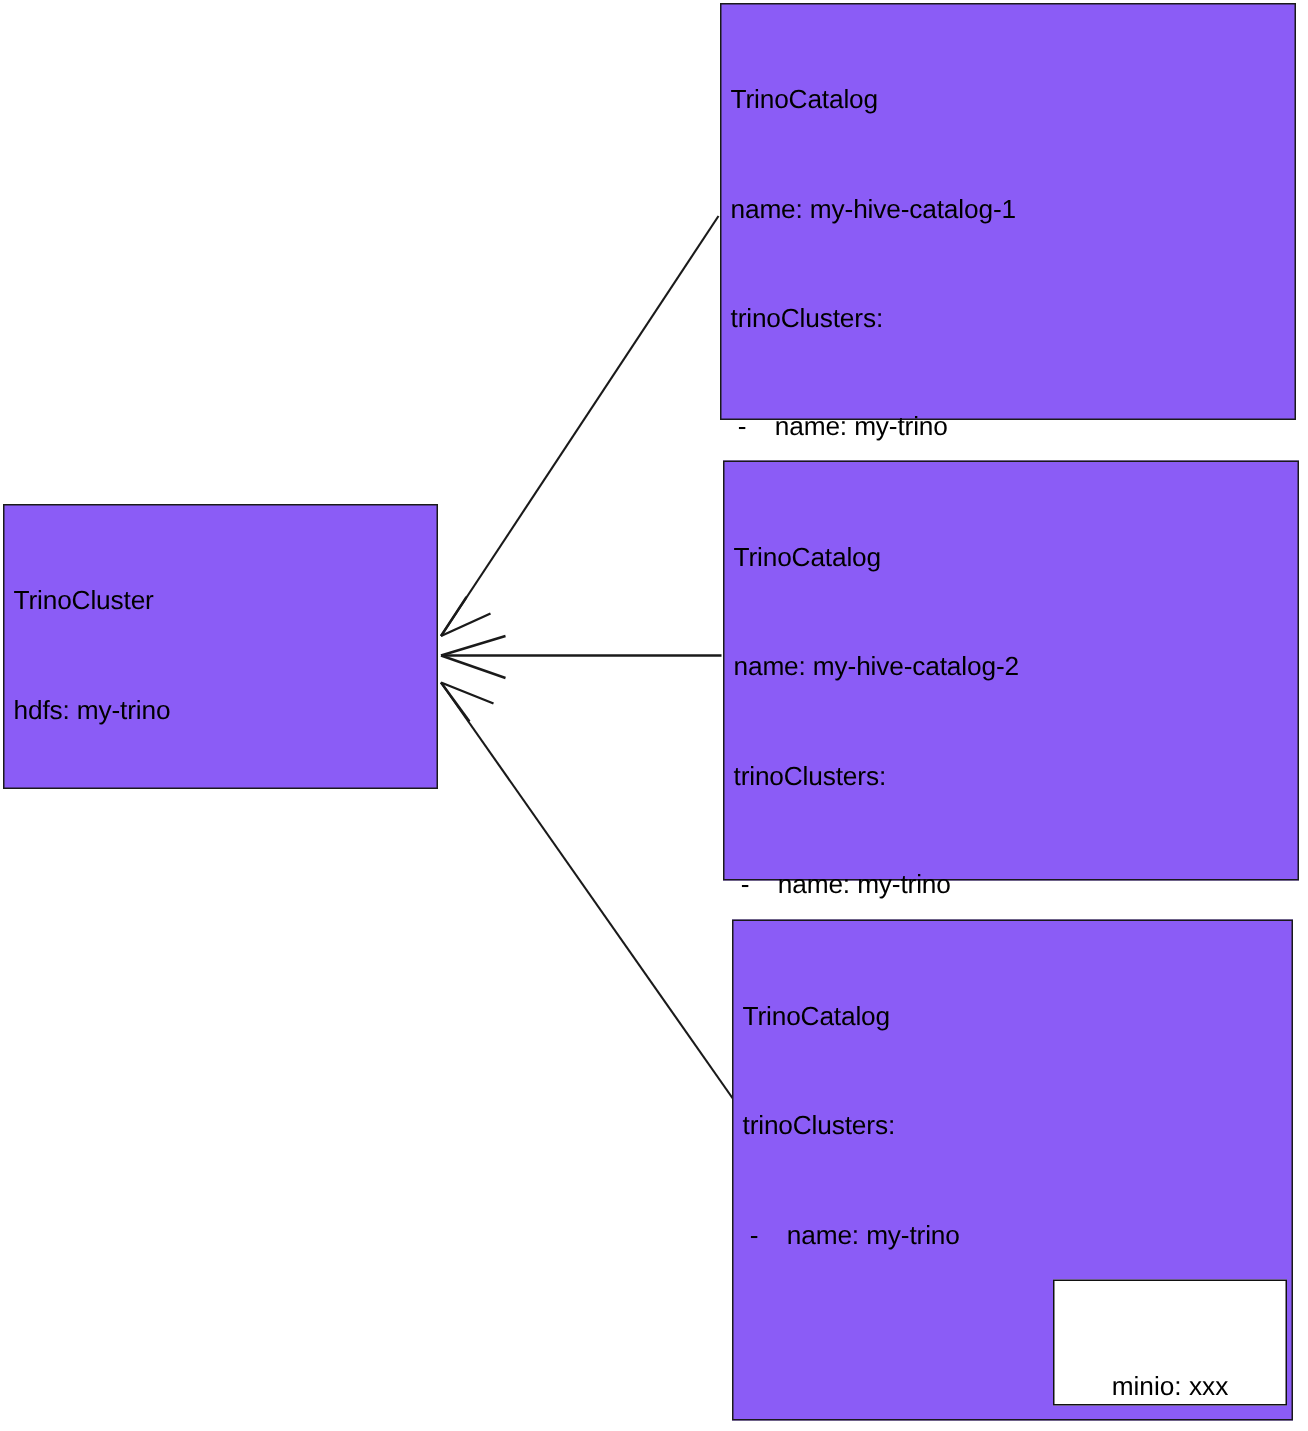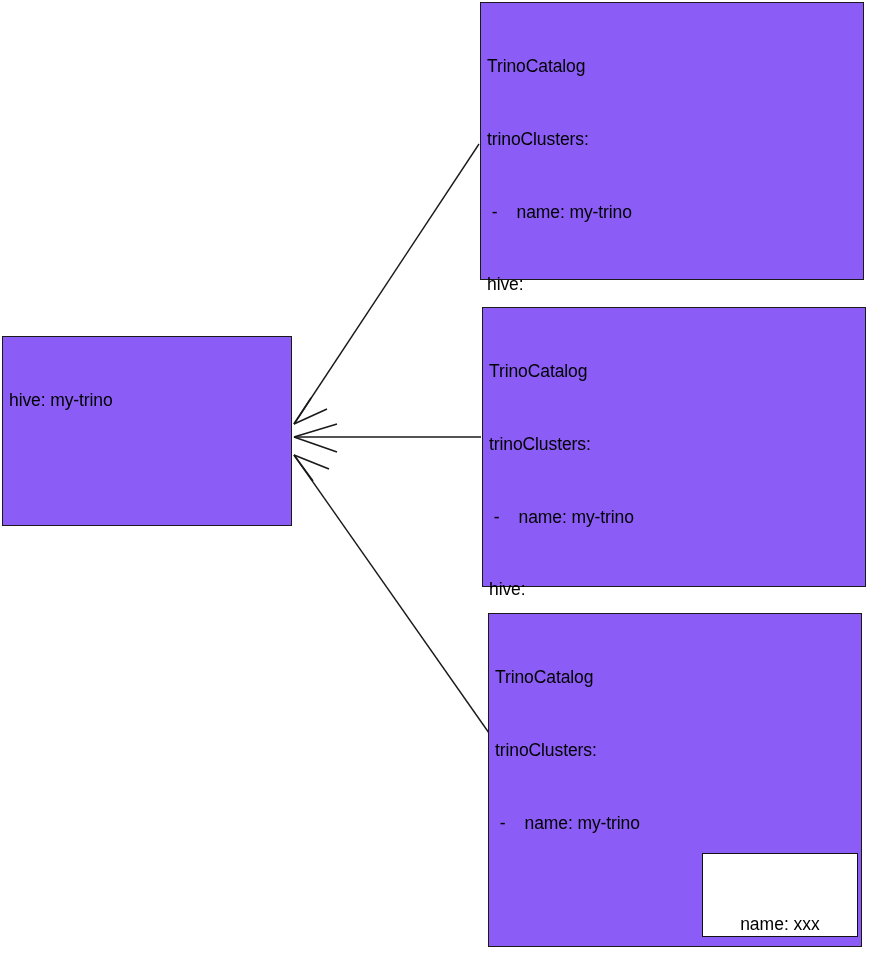--- a/index.html
+++ b/index.html
@@ -94,40 +94,43 @@
 
     <g>
       <line x1="760" y1="818" x2="789" y2="853" stroke="#1a1a1a" stroke-width="1.4"></line>
       <line x1="789" y1="853" x2="772" y2="824" stroke="#1a1a1a" stroke-width="1.4"></line>
       <line x1="789" y1="853" x2="781" y2="820" stroke="#1a1a1a" stroke-width="1.4"></line>
     </g>
   </svg>
 
   <div class="node" id="node-cluster">
     <div class="node-text">
-      <span class="line">hive: my-trino</span>
+      <span class="line">TrinoCluster</span>
+      <span class="line">hdfs: my-trino</span>
     </div>
   </div>
 
   <div class="node" id="node-cat1">
     <div class="node-text">
       <span class="line">TrinoCatalog</span>
+      <span class="line">name: my-hive-catalog-1</span>
       <span class="line">trinoClusters:</span>
       <span class="line"> -    name: my-trino</span>
       <span class="line">hive:</span>
       <span class="line">   s3: # S3ConnnectionSpec</span>
       <span class="line">      inline:</span>
       <span class="line">         host: minio</span>
       <span class="line">   metastore: # whatever</span>
     </div>
   </div>
 
   <div class="node" id="node-cat2">
     <div class="node-text">
       <span class="line">TrinoCatalog</span>
+      <span class="line">name: my-hive-catalog-2</span>
       <span class="line">trinoClusters:</span>
       <span class="line"> -    name: my-trino</span>
       <span class="line">hive:</span>
       <span class="line">   hdfs:</span>
       <span class="line">      # TBD</span>
       <span class="line">   metastore: # whatever</span>
     </div>
   </div>
 
   <div class="node" id="node-cat3">
@@ -136,18 +139,18 @@
       <span class="line">trinoClusters:</span>
       <span class="line"> -    name: my-trino</span>
       
       
       
     </div>
   </div>
 
   <div class="secret-box" id="node-secret">
     <div class="secret-text">
-      <span class="line">name: xxx</span>
+      <span class="line">minio: xxx</span>
       
     </div>
   </div>
 
 </div>
 
 </body></html>

